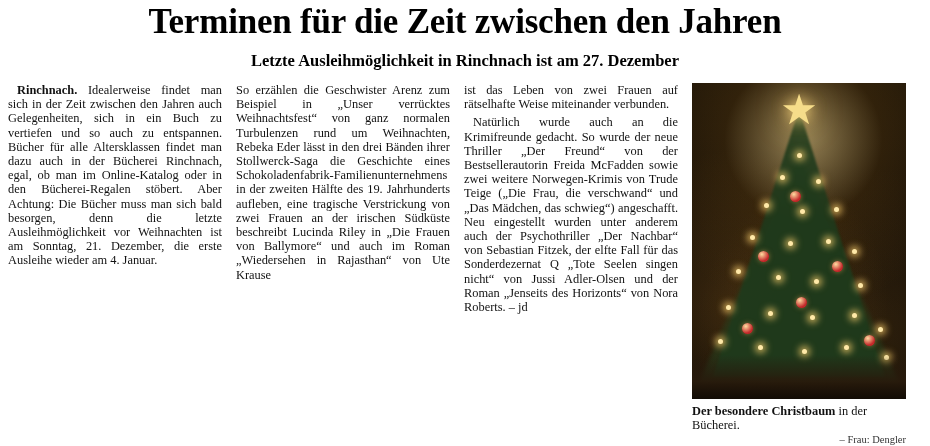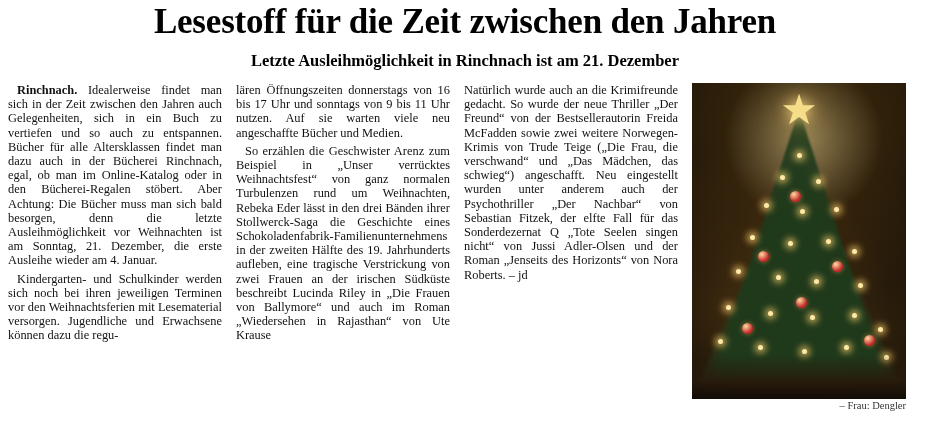--- a/index.html
+++ b/index.html
@@ -172,36 +172,35 @@
     font-size: 10.5px;
     color: #333;
     margin-top: 1px;
   }
 </style>
 </head>
 <body>
 
 <div class="page">
 
-  <h1 class="headline">Lesestoff für die Zeit zwischen den Jahren</h1>
-  <h2 class="subhead">Letzte Ausleihmöglichkeit in Rinchnach ist am 21. Dezember</h2>
+  <h1 class="headline">Terminen für die Zeit zwischen den Jahren</h1>
+  <h2 class="subhead">Letzte Ausleihmöglichkeit in Rinchnach ist am 27. Dezember</h2>
 
   <div class="columns">
 
     <div class="col">
       <p class="first"><span class="lead">Rinchnach.</span> <span>Idealerweise findet man sich in der Zeit zwischen den Jahren auch Gelegenheiten, sich in ein Buch zu vertiefen und so auch zu entspannen. Bücher für alle Altersklassen findet man dazu auch in der Bücherei Rinchnach, egal, ob man im Online-Katalog oder in den Bücherei-Regalen stöbert. Aber Achtung: Die Bücher muss man sich bald besorgen, denn die letzte Ausleihmöglichkeit vor Weihnachten ist am Sonntag, 21. Dezember, die erste Ausleihe wieder am 4. Januar.</span></p>
-      <p>Kindergarten- und Schulkinder werden sich noch bei ihren jeweiligen Terminen vor den Weihnachtsferien mit Lesematerial versorgen. Jugendliche und Erwachsene können dazu die regu-</p>
     </div>
 
     <div class="col">
-      <p>lären Öffnungszeiten donnerstags von 16 bis 17 Uhr und sonntags von 9 bis 11 Uhr nutzen. Auf sie warten viele neu angeschaffte Bücher und Medien.</p>
       <p>So erzählen die Geschwister Arenz zum Beispiel in „Unser verrücktes Weihnachtsfest“ von ganz normalen Turbulenzen rund um Weihnachten, Rebeka Eder lässt in den drei Bänden ihrer Stollwerck-Saga die Geschichte eines Schokoladenfabrik-Familienunternehmens in der zweiten Hälfte des 19. Jahrhunderts aufleben, eine tragische Verstrickung von zwei Frauen an der irischen Südküste beschreibt Lucinda Riley in „Die Frauen von Ballymore“ und auch im Roman „Wiedersehen in Rajasthan“ von Ute Krause</p>
     </div>
 
     <div class="col">
+      <p>ist das Leben von zwei Frauen auf rätselhafte Weise miteinander verbunden.</p>
       <p>Natürlich wurde auch an die Krimifreunde gedacht. So wurde der neue Thriller „Der Freund“ von der Bestsellerautorin Freida McFadden sowie zwei weitere Norwegen-Krimis von Trude Teige („Die Frau, die verschwand“ und „Das Mädchen, das schwieg“) angeschafft. Neu eingestellt wurden unter anderem auch der Psychothriller „Der Nachbar“ von Sebastian Fitzek, der elfte Fall für das Sonderdezernat Q „Tote Seelen singen nicht“ von Jussi Adler-Olsen und der Roman „Jenseits des Horizonts“ von Nora Roberts. – jd</p>
     </div>
 
     <div class="col4">
       <div class="photo-wrap">
         <div class="photo">
           <div class="bg"></div>
           <div class="tree2"></div>
           <div class="tree"></div>
           <div class="star">★</div>
@@ -233,17 +232,20 @@
           </div>
           <div class="orn" style="left:98px; top:108px;"></div>
           <div class="orn" style="left:66px; top:168px;"></div>
           <div class="orn" style="left:140px; top:178px;"></div>
           <div class="orn" style="left:104px; top:214px;"></div>
           <div class="orn" style="left:50px; top:240px;"></div>
           <div class="orn" style="left:172px; top:252px;"></div>
           <div class="base"></div>
         </div>
       </div>
+      <div class="caption">
+        <b>Der besondere Christbaum</b><span> in der Bücherei.</span>
+      </div>
       <div class="credit">– Frau: Dengler</div>
     </div>
 
   </div>
 </div>
 
 </body></html>

